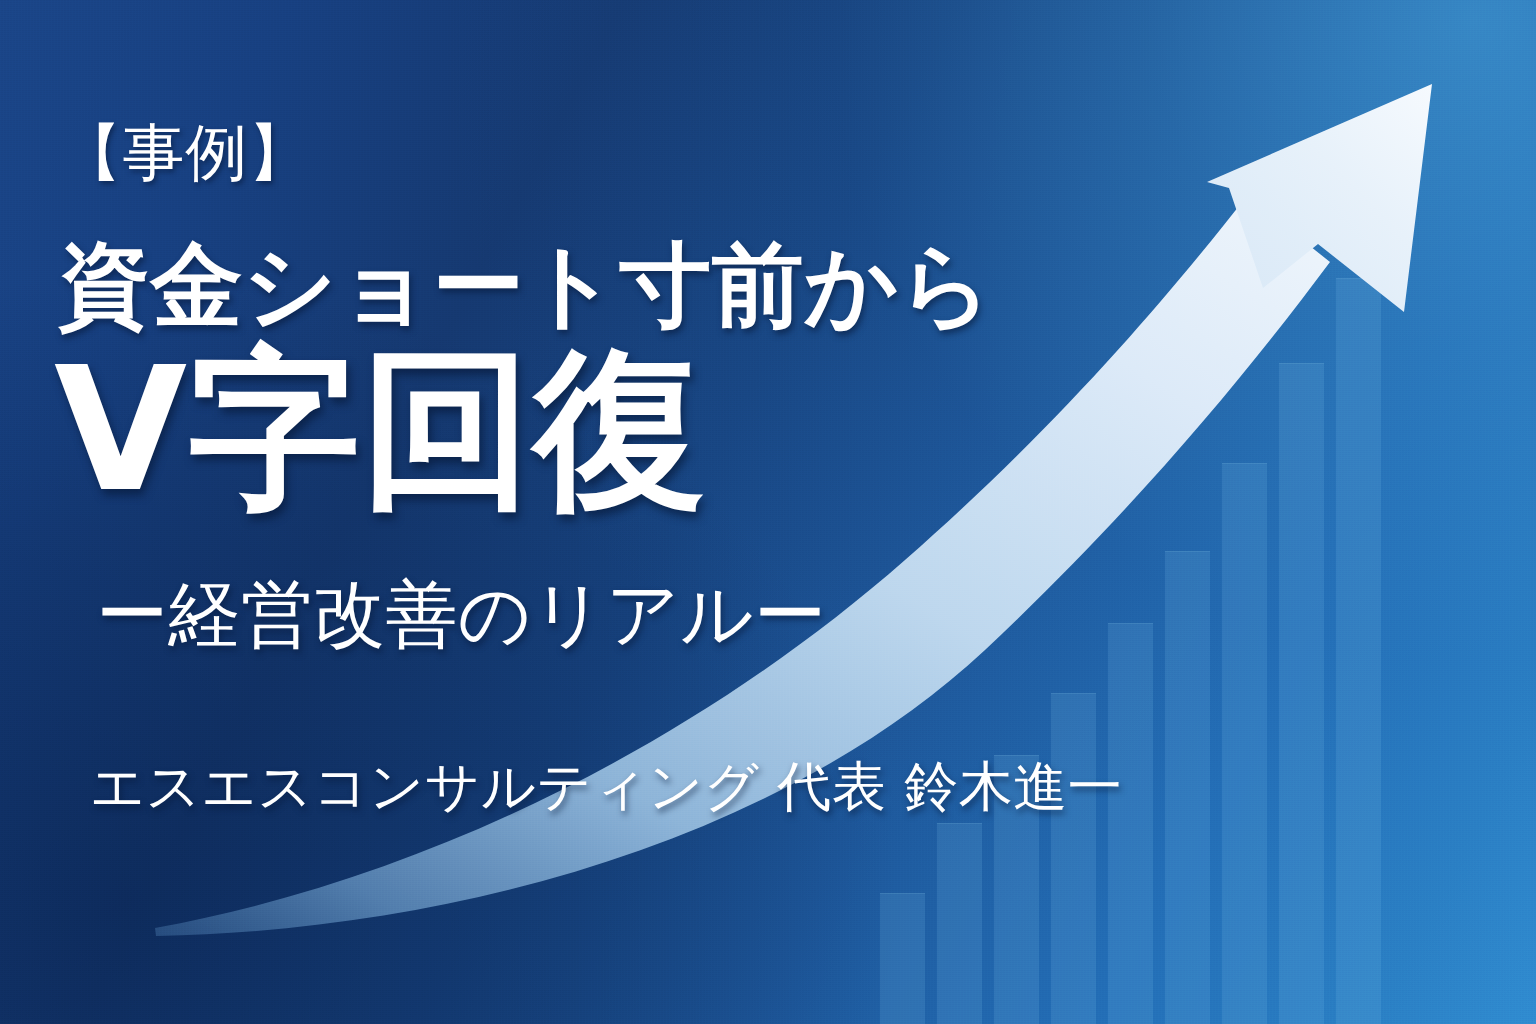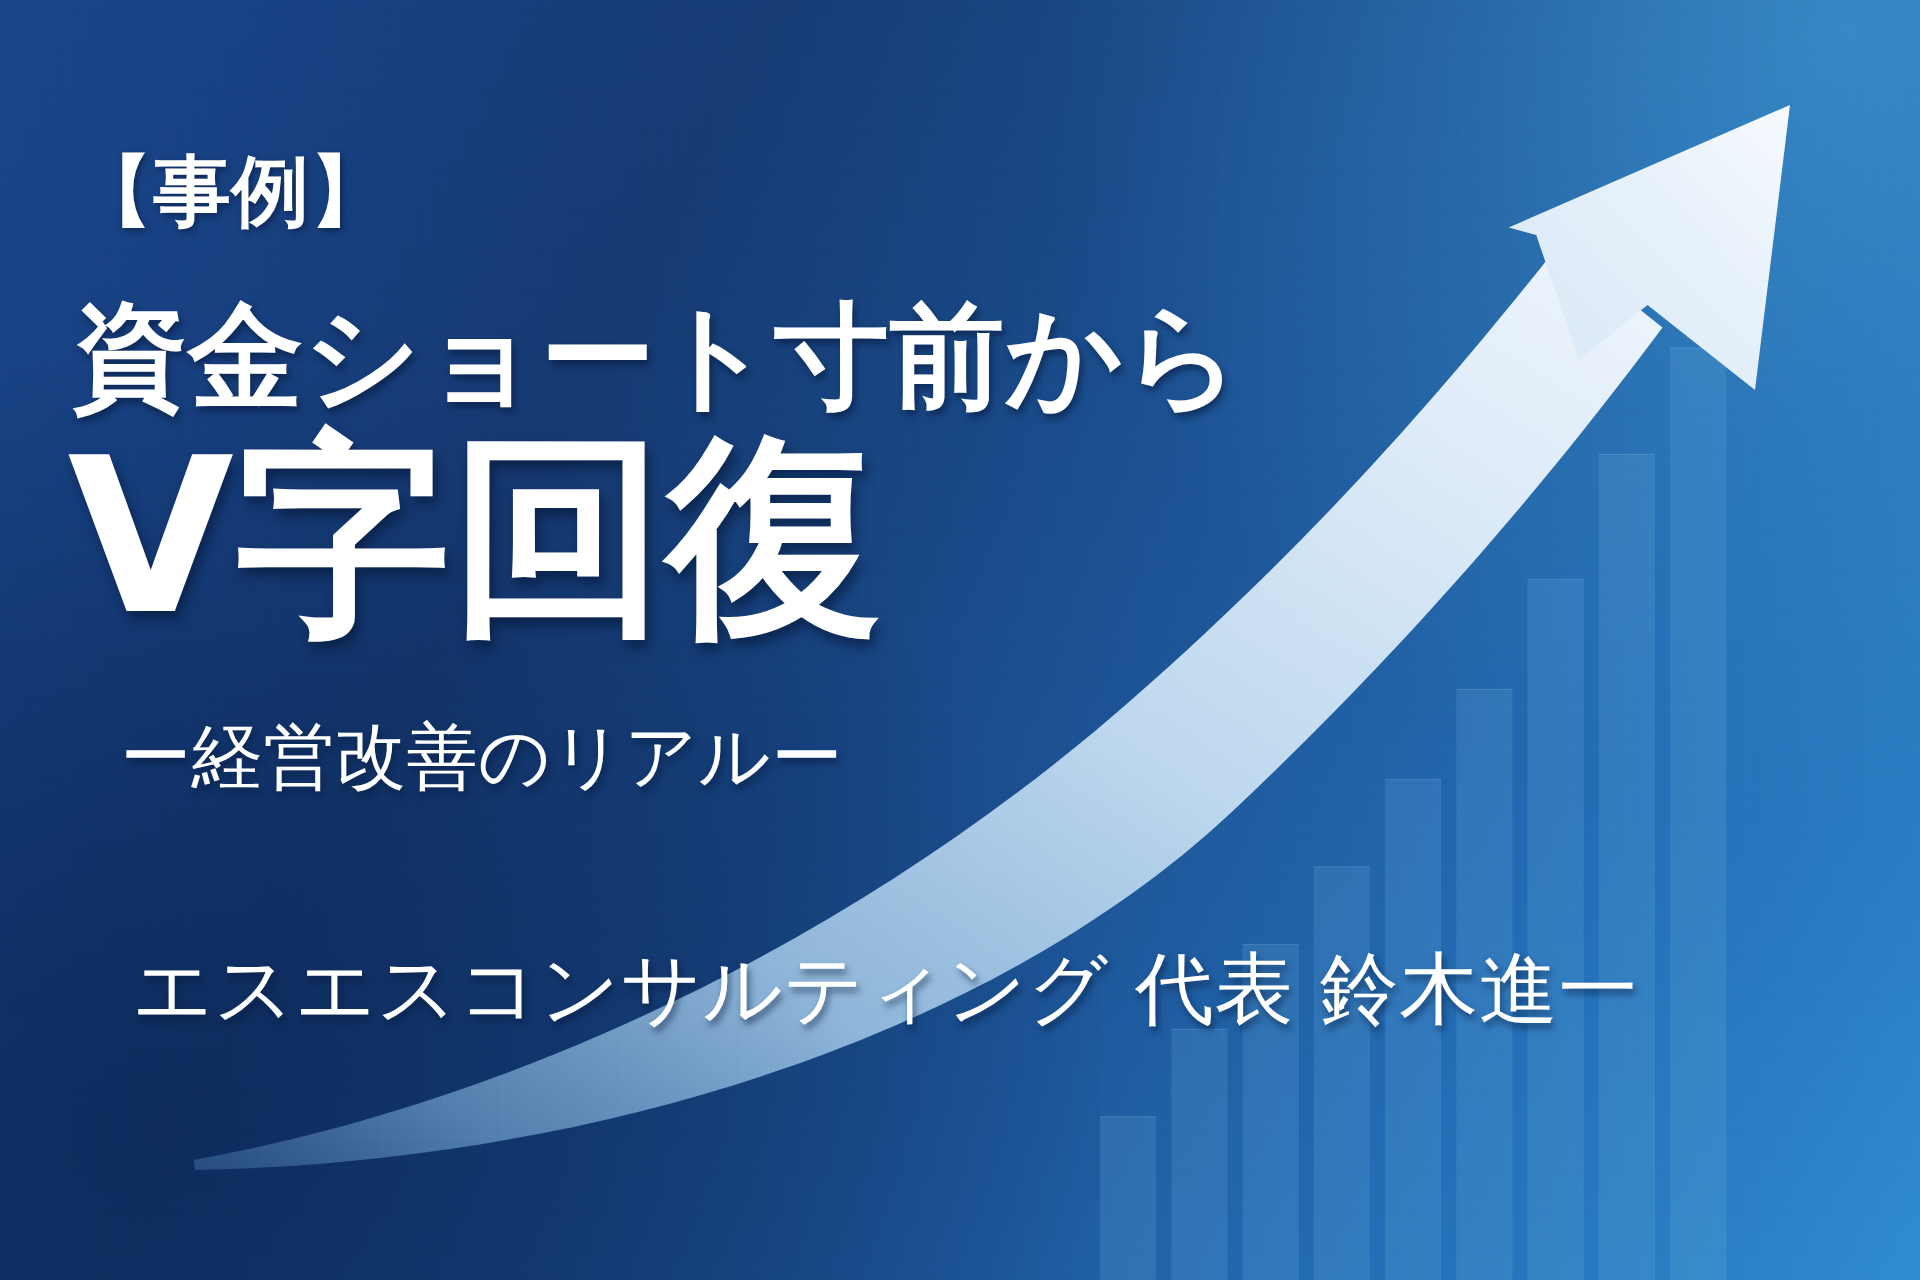--- a/index.html
+++ b/index.html
@@ -84,21 +84,21 @@
     top: 0;
     width: 1010px;
     color: #ffffff;
   }
   .jp { font-family: "DejaVu Sans", "Liberation Sans", sans-serif; }
 
   .eyebrow {
     position: absolute;
     top: 122px; left: 8px;
     font-size: 62px;
-    font-weight: 700;
+    font-weight: 400;
     letter-spacing: 0.01em;
     line-height: 1;
     text-shadow: 2px 3px 5px rgba(5,22,52,0.55);
     white-space: nowrap;
     text-align: right;
   }
   .line-kicker {
     position: absolute;
     top: 240px; left: 6px;
     font-size: 92px;
@@ -114,31 +114,31 @@
     font-size: 172px;
     font-weight: 700;
     letter-spacing: 0.005em;
     line-height: 1;
     text-shadow: 3px 6px 9px rgba(5,22,52,0.6);
     white-space: nowrap;
   }
   .line-sub {
     position: absolute;
     top: 578px; left: 44px;
-    font-size: 57px;
+    font-size: 72px;
     font-weight: 500;
     letter-spacing: 0.005em;
     line-height: 1;
     text-shadow: 2px 4px 6px rgba(5,22,52,0.55);
     white-space: nowrap;
   }
   .byline {
     position: absolute;
-    top: 760px; left: 54px;
-    font-size: 63px;
+    top: 760px; left: 38px;
+    font-size: 54px;
     font-weight: 500;
     letter-spacing: 0.01em;
     line-height: 1;
     text-shadow: 2px 4px 6px rgba(5,22,52,0.55);
     white-space: nowrap;
   }
 </style>
 </head>
 <body>
 

